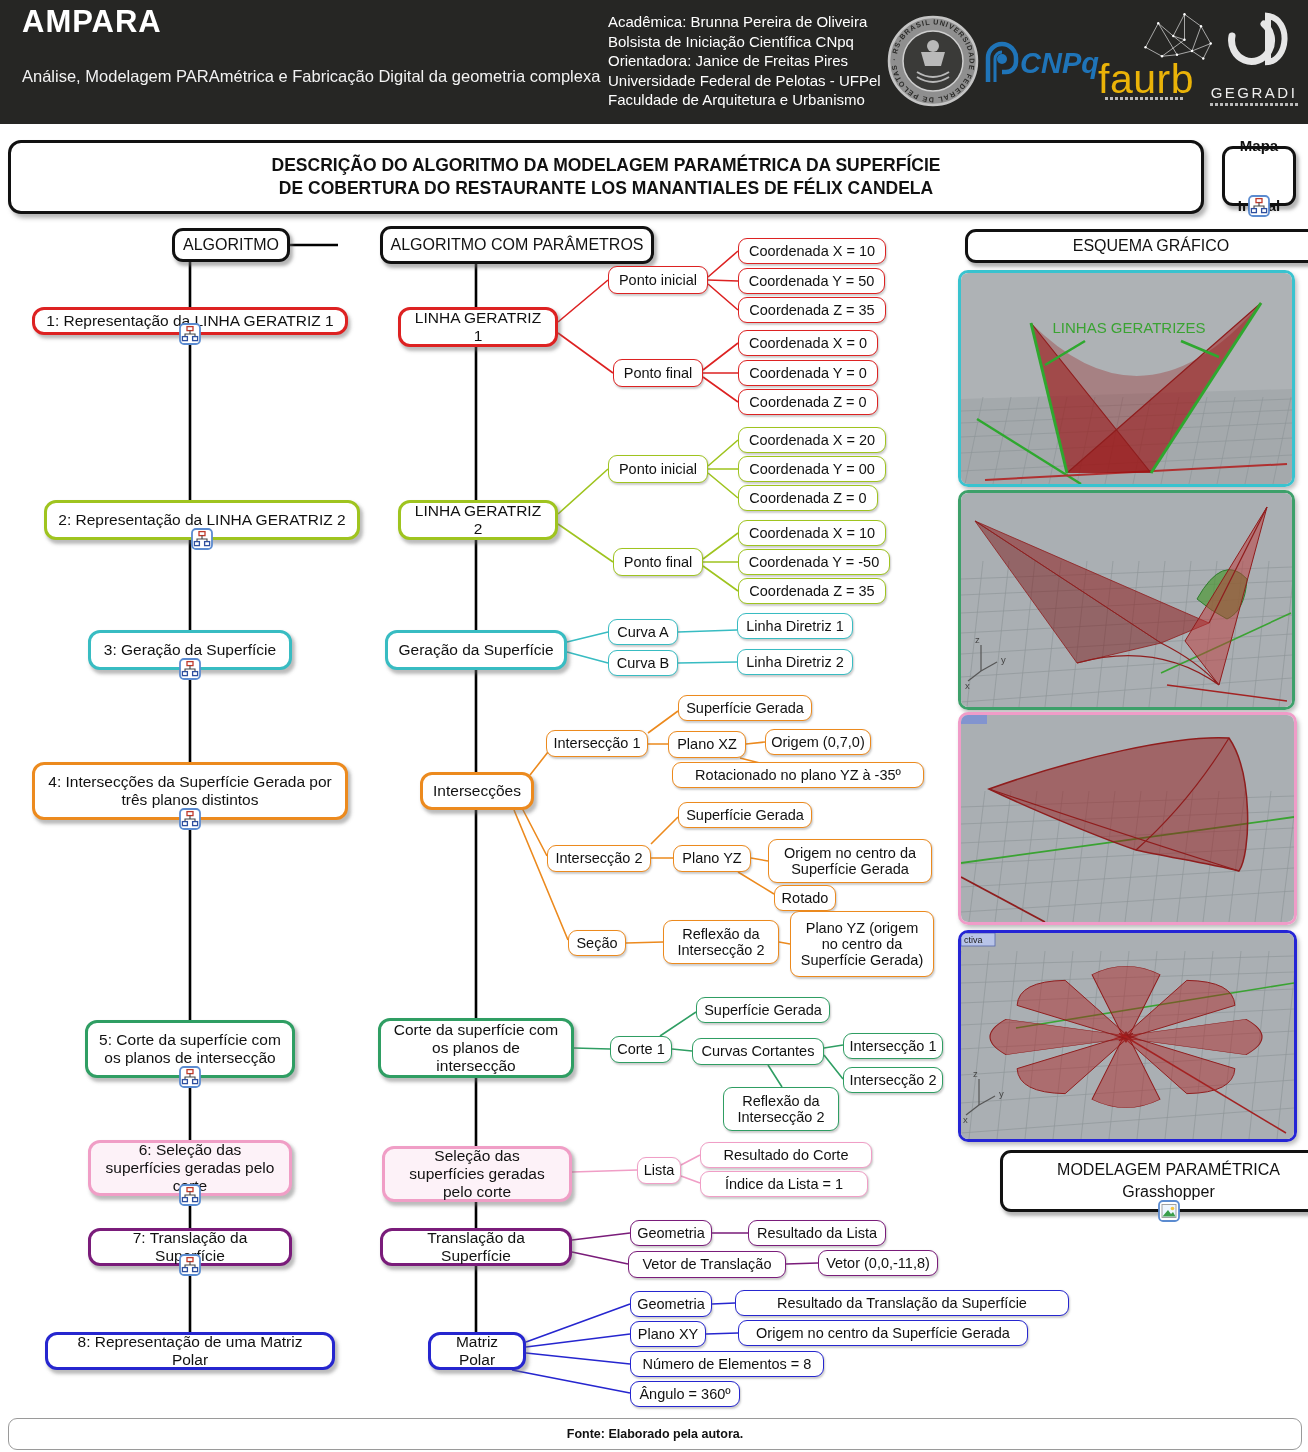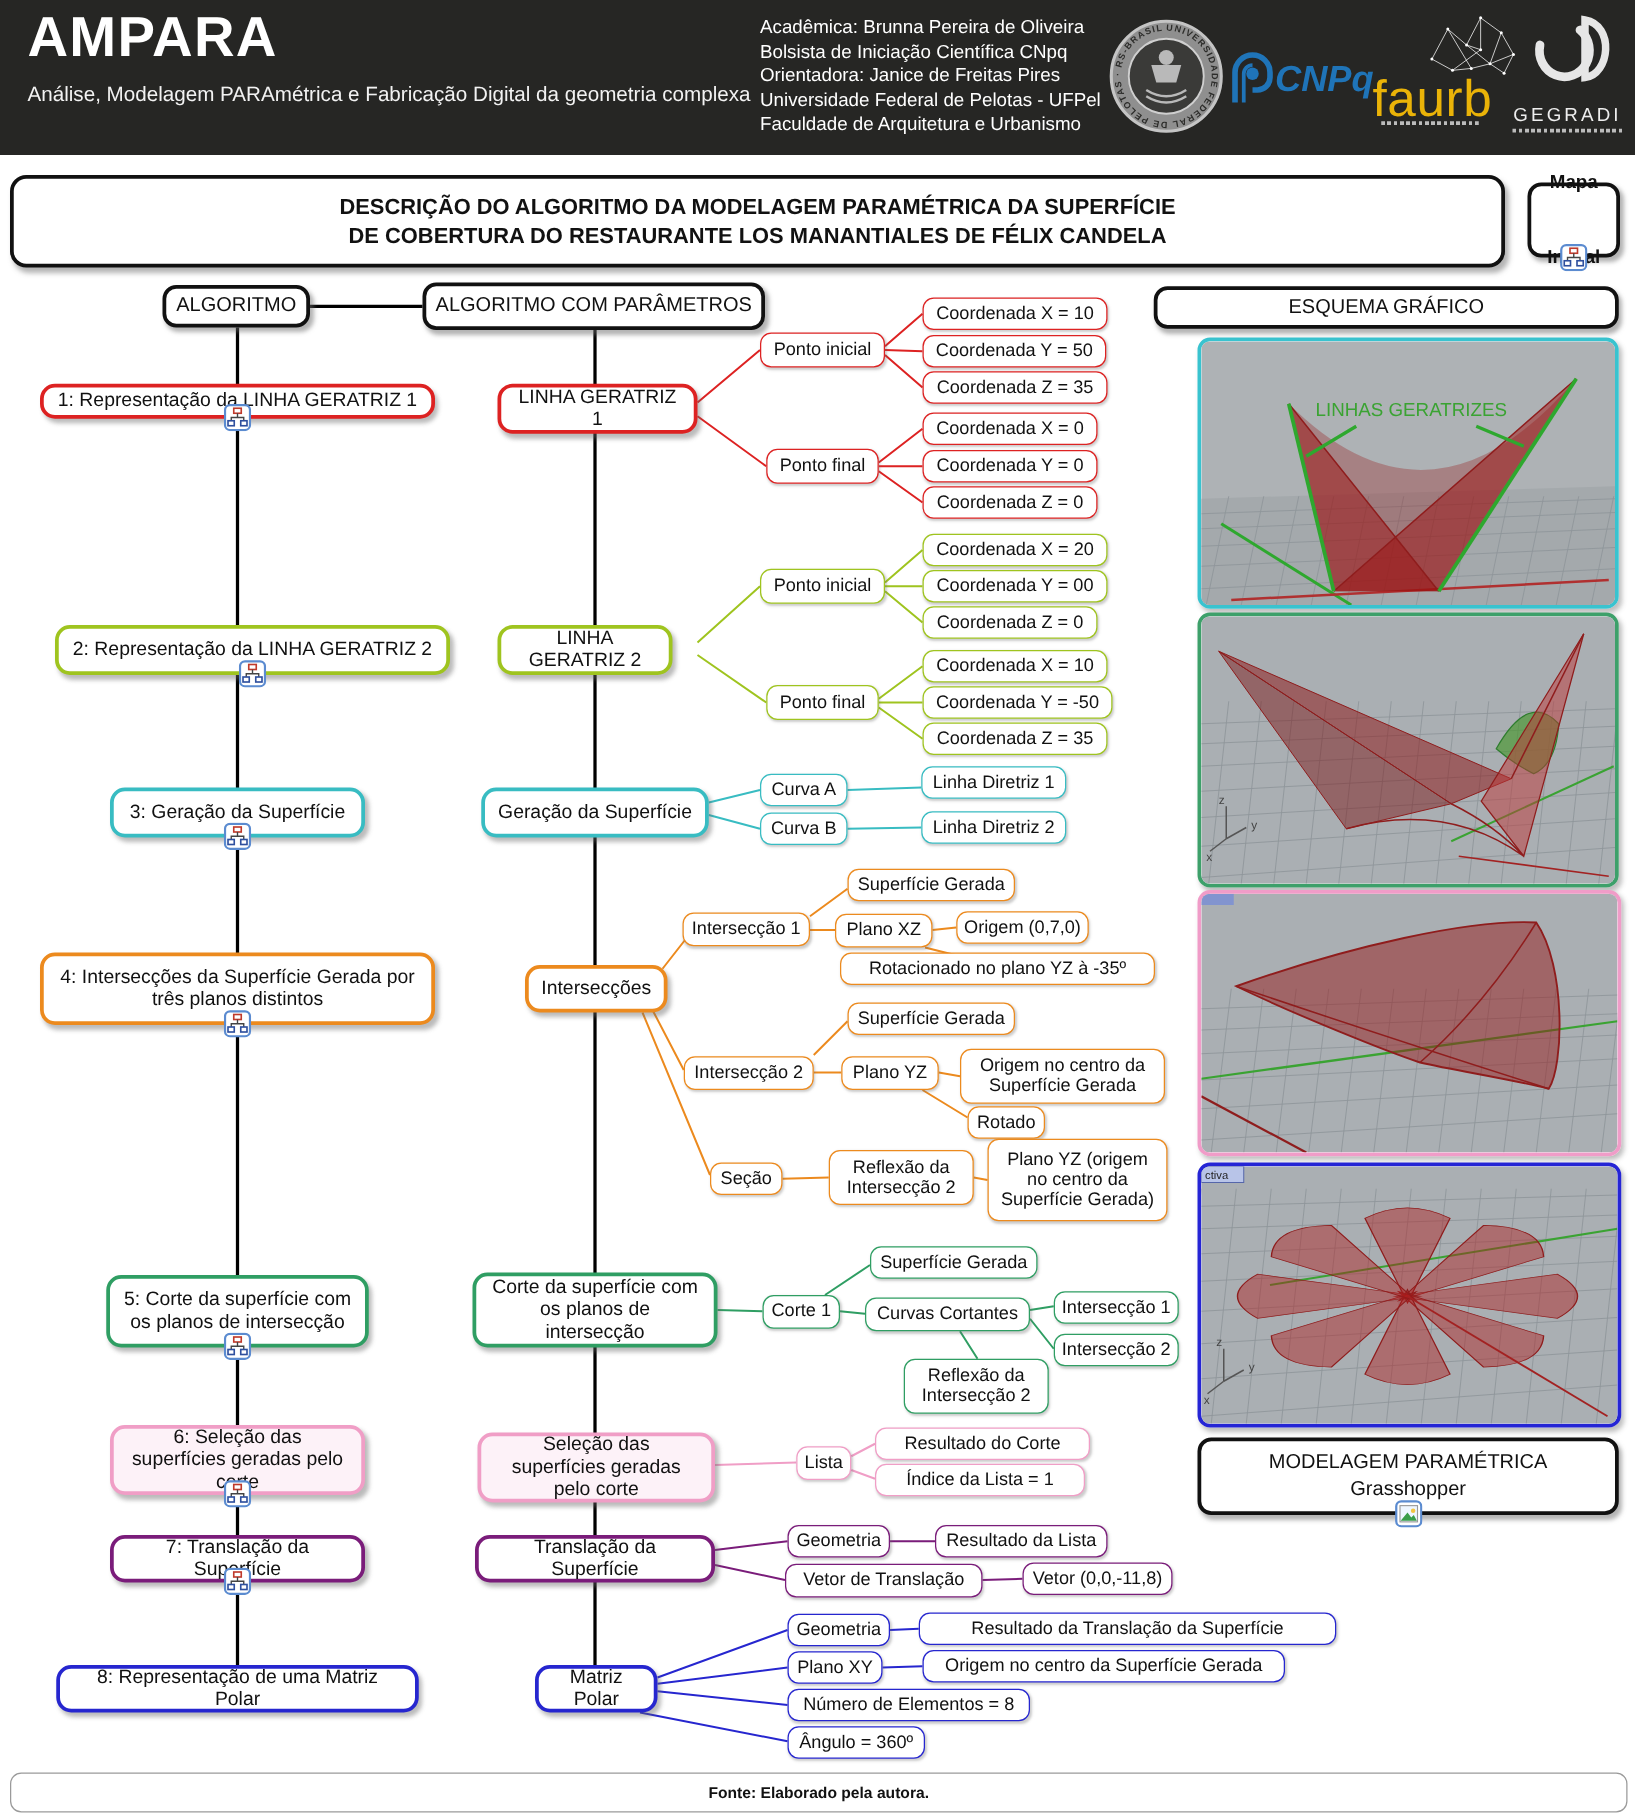--- a/index.html
+++ b/index.html
@@ -15,30 +15,30 @@
         font-size:14.5px;line-height:1.12;padding:1px 5px;box-sizing:border-box;z-index:3;
         box-shadow:1px 1.5px 2px rgba(110,110,110,.35);}
   
   .step{position:absolute;background:#fff;border:3px solid var(--c);border-radius:12px;
         display:flex;align-items:center;justify-content:center;text-align:center;
         font-size:15.5px;line-height:1.18;padding:2px 10px;box-sizing:border-box;z-index:3;
         box-shadow:2.5px 3.5px 3.5px rgba(105,105,105,.45);}
   .pinkfill{background:#fdf2f8;}
   .hdrbox{position:absolute;background:#fff;border:3px solid #111;border-radius:11px;
         display:flex;align-items:center;justify-content:center;text-align:center;
-        font-size:16px;box-sizing:border-box;z-index:3;box-shadow:2.5px 3.5px 3.5px rgba(105,105,105,.5);}
+        font-size:16px;box-sizing:border-box;z-index:3;box-shadow:2.5px 3.5px 3.5px rgba(105,105,105,.5);margin-left:42px;}
   .linkicon{position:absolute;left:50%;bottom:-13px;transform:translateX(-50%);
         width:22px;height:22px;z-index:5;}
   .overlay{position:absolute;left:0;top:0;z-index:1;pointer-events:none;}
   .render{position:absolute;border-radius:10px;box-sizing:border-box;overflow:hidden;z-index:2;
         box-shadow:2px 3px 4px rgba(110,110,110,.45);}
   .render svg{display:block;}
   
   .topbar{position:absolute;left:0;top:0;width:1308px;height:124px;background:#262624;z-index:6;}
-  .ampara{position:absolute;left:22px;top:4px;font-size:45px;font-weight:bold;color:#fff;letter-spacing:1px;}
+  .ampara{position:absolute;left:22px;top:4px;font-size:31px;font-weight:bold;color:#fff;letter-spacing:1px;}
   .subt{position:absolute;left:22px;top:66px;font-size:16.5px;color:#f2f2f2;line-height:21px;}
   .credits{position:absolute;left:608px;top:12px;font-size:15px;color:#fff;line-height:19.5px;}
   .titlebox{position:absolute;left:8px;top:140px;width:1190px;height:68px;background:#fff;
         border:3.5px solid #111;border-radius:13px;display:flex;flex-direction:column;
         align-items:center;justify-content:center;z-index:4;box-shadow:3px 4px 4px rgba(105,105,105,.5);}
   .titlebox div{font-size:17.5px;font-weight:bold;line-height:23px;text-align:center;}
   .mapbtn{position:absolute;left:1222px;top:146px;width:68px;height:54px;background:#fff;
         border:3px solid #111;border-radius:11px;display:flex;flex-direction:column;
         align-items:center;justify-content:center;z-index:4;font-size:15px;font-weight:bold;
         line-height:18px;box-shadow:2.5px 3.5px 3.5px rgba(105,105,105,.5);gap:42px;}
@@ -246,21 +246,21 @@
       <use href="#sym-sitemap"></use>
     </svg>
 </div>
 <div class="step blue" style="left:45px;top:1332px;width:290px;height:38px">
   <span>8: Representação de uma Matriz Polar</span>
 </div>
 
 <div class="step red" style="left:398px;top:307px;width:160px;height:40px">
     <span>LINHA GERATRIZ 1</span>
   </div>
-<div class="step olive" style="left:398px;top:500px;width:140px;height:40px">
+<div class="step olive" style="left:398px;top:500px;width:160px;height:40px">
     <span>LINHA GERATRIZ 2</span>
   </div>
 <div class="step cyan" style="left:385px;top:630px;width:182px;height:40px">
     <span>Geração da Superfície</span>
   </div>
 <div class="step orange" style="left:420px;top:772px;width:114px;height:38px">
     <span>Intersecções</span>
   </div>
 <div class="step green" style="left:378px;top:1018px;width:196px;height:60px">
     <span>Corte da superfície com os planos de intersecção</span>

